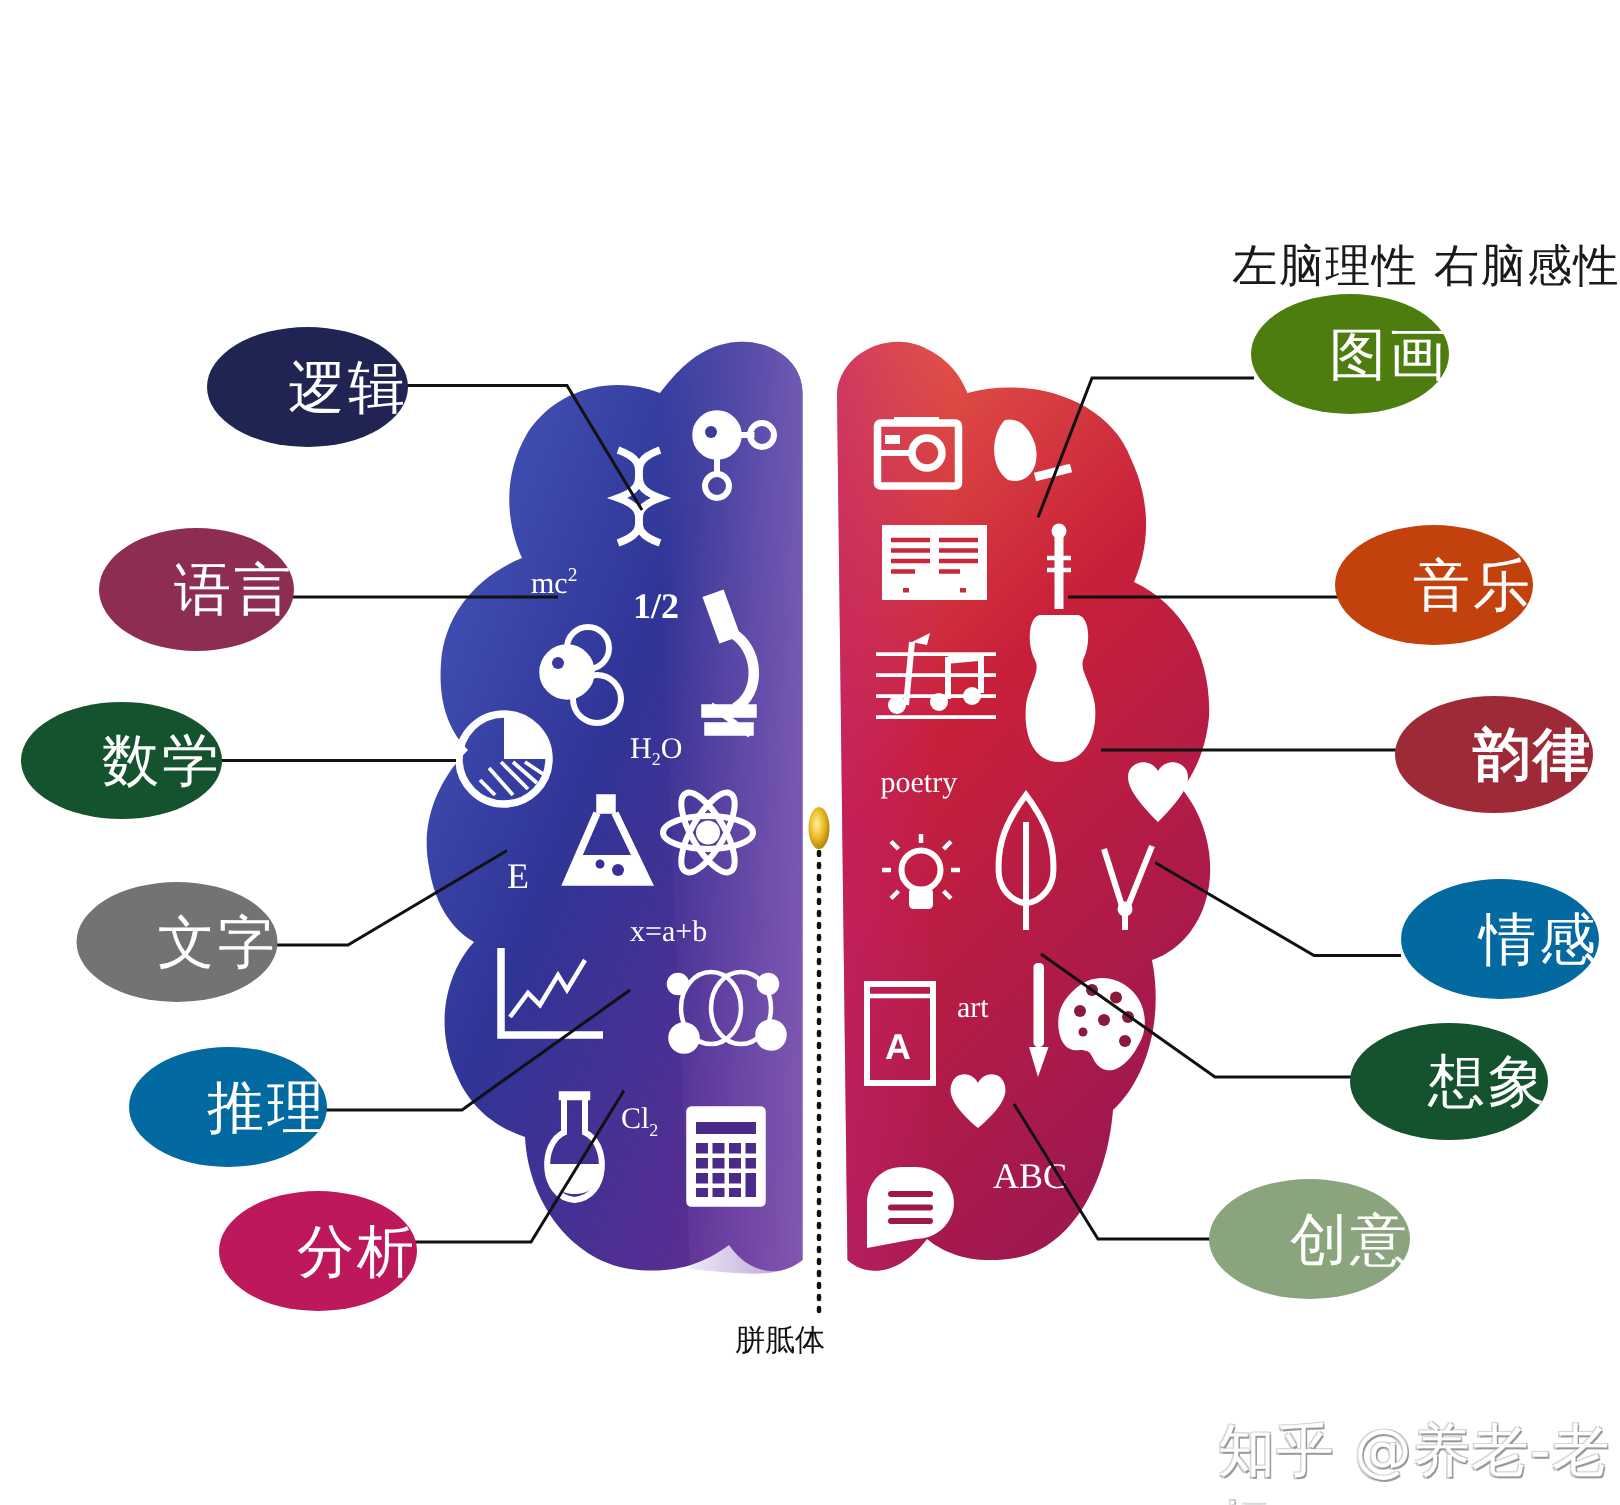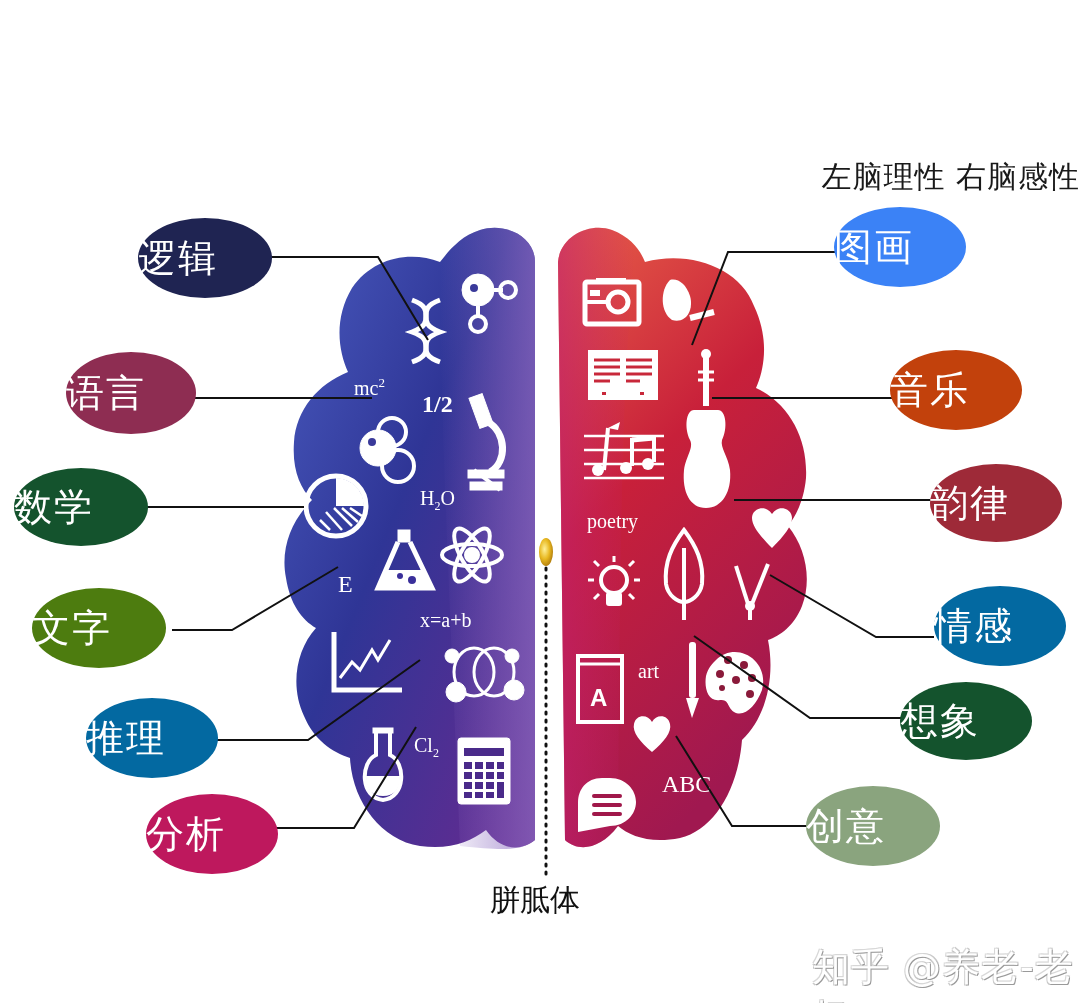--- a/index.html
+++ b/index.html
@@ -1,23 +1,23 @@
 <!DOCTYPE html>
 <html><head>
 <meta charset="utf-8">
 <style>
   html, body { margin:0; padding:0; background:#ffffff; }
   body { width:1080px; height:1003px; position:relative; overflow:hidden;
          font-family:"DejaVu Sans","Liberation Sans",sans-serif; }
   .title { position:absolute; left:0; width:1080px; top:157px; text-align:right;
            font-size:30px; color:#1a1a1a; letter-spacing:1px; }
   .bubble { position:absolute; border-radius:50%; display:flex; align-items:center;
-            justify-content:flex-start; color:#ffffff; font-size:38px; letter-spacing:2px; }
+            justify-content:flex-end; color:#ffffff; font-size:38px; letter-spacing:2px; }
   svg.canvas { position:absolute; left:0; top:0; }
-  .corpus-label { position:absolute; left:490px; top:880px; font-size:30px; color:#111; }
+  .corpus-label { position:absolute; left:490px; top:880px; font-size:20px; color:#111; }
   .watermark { position:absolute; left:812px; top:942px; font-size:38px; color:#ffffff;
                text-shadow:1px 1px 0 #9a9a9a, -1px -1px 0 #d8d8d8, 1px -1px 0 #c8c8c8, -1px 1px 0 #c8c8c8;
                letter-spacing:1px; }
   .icon-text { font-family:"Liberation Serif","DejaVu Serif",serif; fill:#ffffff; }
 </style>
 </head>
 <body>
 
 <div class="title">左脑理性 右脑感性</div>
 
@@ -326,37 +326,37 @@
 
 <div class="bubble" style="left:138px;top:218px;width:134px;height:80px;background:#1f2452;">
     <span>逻辑</span>
   </div>
 <div class="bubble" style="left:66px;top:352px;width:130px;height:82px;background:#8e2d52;">
     <span>语言</span>
   </div>
 <div class="bubble" style="left:14px;top:468px;width:134px;height:78px;background:#14532d;">
     <span>数学</span>
   </div>
-<div class="bubble" style="left:32px;top:588px;width:134px;height:80px;background:#4d7c0f;">
+<div class="bubble" style="left:51px;top:588px;width:134px;height:80px;background:#737373;">
     <span>文字</span>
   </div>
 <div class="bubble" style="left:86px;top:698px;width:132px;height:80px;background:#0369a1;">
     <span>推理</span>
   </div>
 <div class="bubble" style="left:146px;top:794px;width:132px;height:80px;background:#be185d;">
     <span>分析</span>
   </div>
 
-<div class="bubble" style="left:834px;top:207px;width:132px;height:80px;background:#3b82f6;">
+<div class="bubble" style="left:834px;top:196px;width:132px;height:80px;background:#4d7c0f;">
     <span>图画</span>
   </div>
 <div class="bubble" style="left:890px;top:350px;width:132px;height:80px;background:#c2410c;">
     <span>音乐</span>
   </div>
-<div class="bubble" style="left:930px;top:464px;width:132px;height:78px;background:#9e2a38;">
+<div class="bubble" style="left:930px;top:464px;width:132px;height:78px;background:#9e2a38;font-weight:bold;">
     <span>韵律</span>
   </div>
 <div class="bubble" style="left:934px;top:586px;width:132px;height:80px;background:#0369a1;">
     <span>情感</span>
   </div>
 <div class="bubble" style="left:900px;top:682px;width:132px;height:78px;background:#14532d;">
     <span>想象</span>
   </div>
 <div class="bubble" style="left:806px;top:786px;width:134px;height:80px;background:#8aa47e;">
     <span>创意</span>

